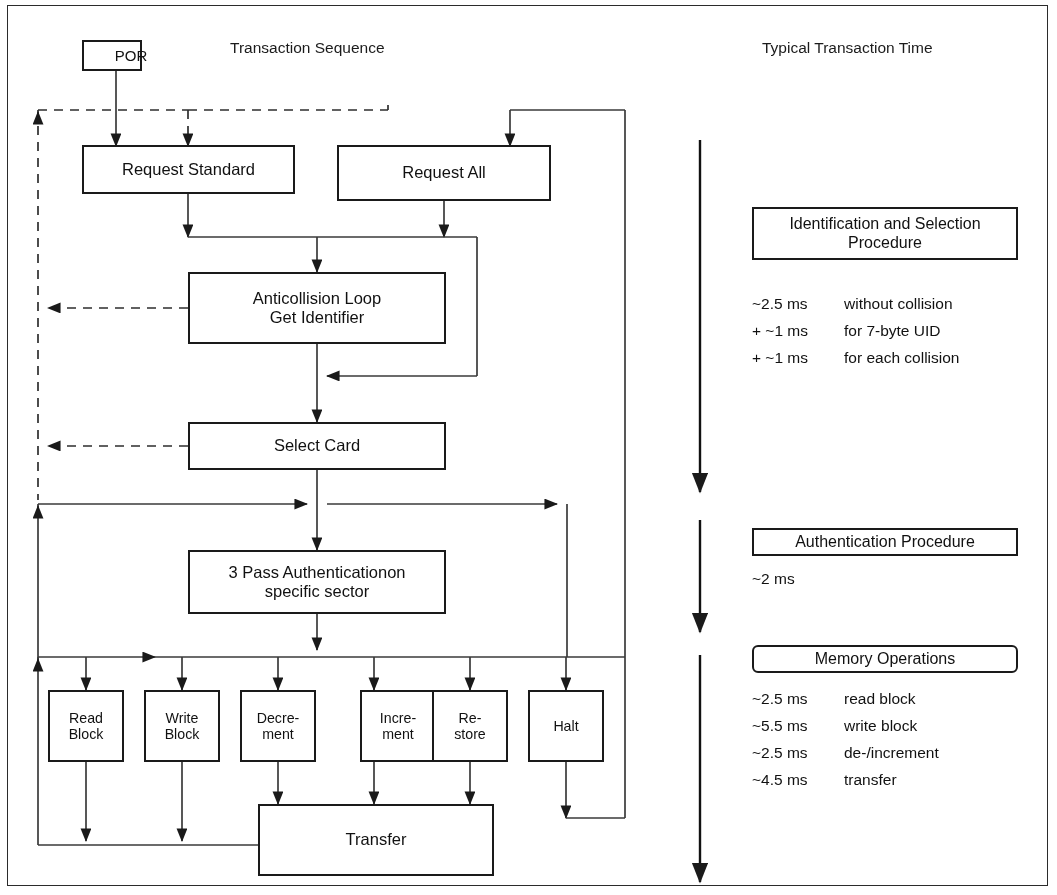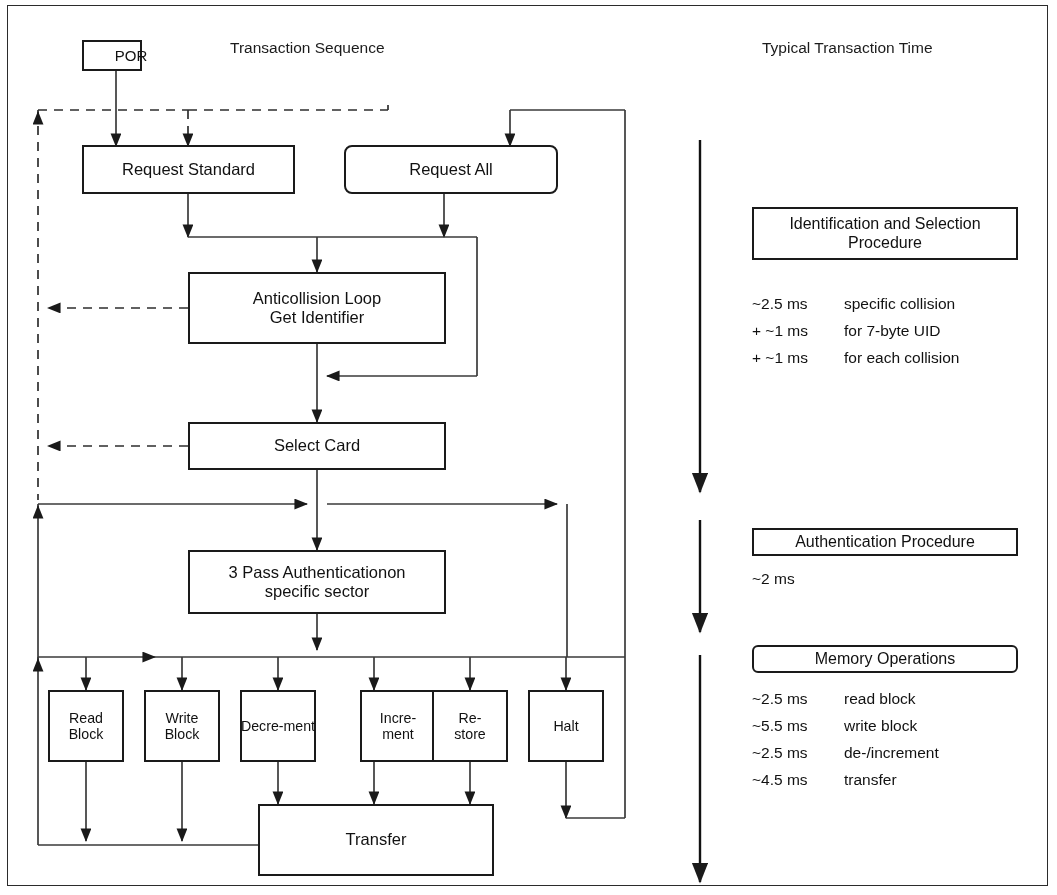--- a/index.html
+++ b/index.html
@@ -176,21 +176,21 @@
     </g>
   </svg>
 
   <div class="col-title" style="left:230px; top:39px;">Transaction Sequence</div>
   <div class="col-title" style="left:762px; top:39px;">Typical Transaction Time</div>
 
   <div class="node por" style="left:82px; top:40px; width:60px; height:31px;padding-left:42px;">POR</div>
 
   <div class="node" style="left:82px; top:145px; width:213px; height:49px;">Request Standard</div>
 
-  <div class="node" style="left:344px; top:145px; width:214px; height:49px;border-radius:8px;">Request All</div>
+  <div class="node" style="left:337px; top:145px; width:214px; height:56px;">Request All</div>
 
   <div class="node" style="left:188px; top:272px; width:258px; height:72px; flex-direction:column;">
     <span>Anticollision Loop</span>
     <span>Get Identifier</span>
   </div>
 
   <div class="node" style="left:188px; top:422px; width:258px; height:48px;">Select Card</div>
 
   <div class="node" style="left:188px; top:550px; width:258px; height:64px; flex-direction:column;">
     <span>3 Pass Authenticationon</span>
@@ -200,21 +200,21 @@
   <div class="node small" style="left:48px; top:690px; width:76px; height:72px; flex-direction:column;">
     <span>Read</span>
     <span>Block</span>
   </div>
 
   <div class="node small" style="left:144px; top:690px; width:76px; height:72px; flex-direction:column;">
     <span>Write</span>
     <span>Block</span>
   </div>
 
-  <div class="node small" style="left:240px; top:690px; width:76px; height:72px; flex-direction:row;">
+  <div class="node small" style="left:240px; top:690px; width:76px; height:72px; flex-direction:column;">
     <span>Decre-</span>
     <span>ment</span>
   </div>
 
   <div class="node small" style="left:336px; top:690px; width:76px; height:72px; flex-direction:column;margin-left:24px;">
     <span>Incre-</span>
     <span>ment</span>
   </div>
 
   <div class="node small" style="left:432px; top:690px; width:76px; height:72px; flex-direction:column;">
@@ -227,21 +227,21 @@
   <div class="node" style="left:258px; top:804px; width:236px; height:72px;">Transfer</div>
 
   <div class="legend-box" style="left:752px; top:207px; width:266px; height:53px; flex-direction:column;">
     <span>Identification and Selection</span>
     <span>Procedure</span>
   </div>
 
   <div class="timing-list" style="left:752px; top:295px;">
     <div class="timing-row">
       <span class="amt">~2.5 ms</span>
-      <span class="desc">specific collision</span>
+      <span class="desc">without collision</span>
     </div>
     <div class="timing-row">
       <span class="amt">+ ~1 ms</span>
       <span class="desc">for 7-byte UID</span>
     </div>
     <div class="timing-row">
       <span class="amt">+ ~1 ms</span>
       <span class="desc">for each collision</span>
     </div>
   </div>

